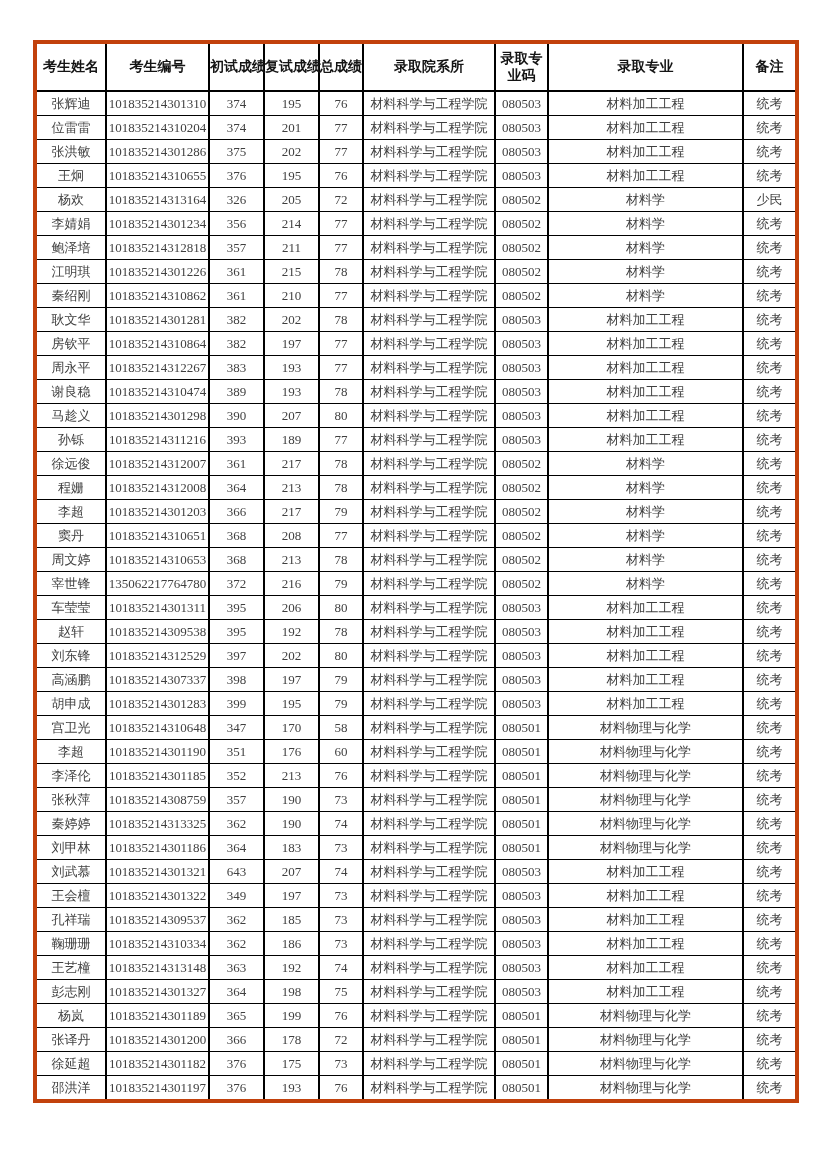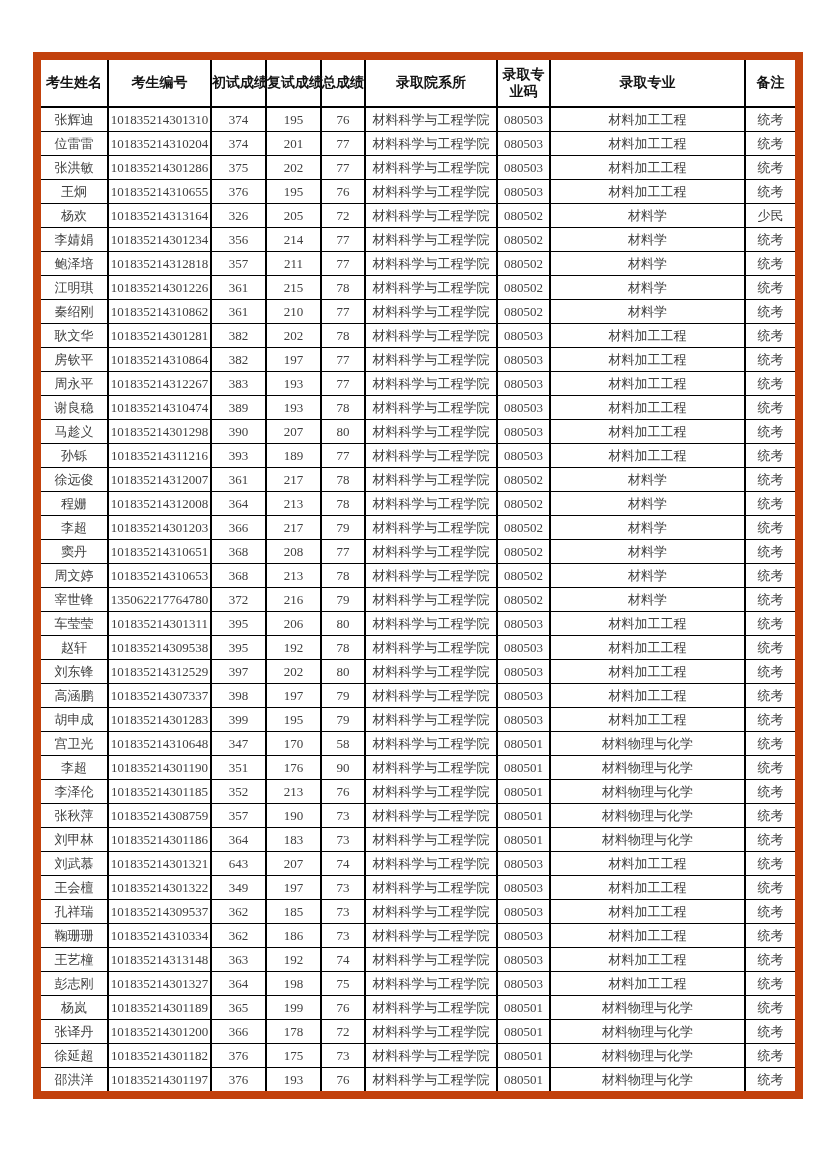--- a/index.html
+++ b/index.html
@@ -9,25 +9,25 @@
   }
   body {
     width: 827px;
     height: 1169px;
     position: relative;
     font-family: "Liberation Serif", "DejaVu Serif", serif;
   }
   table.admission {
     position: absolute;
     left: 33px;
-    top: 52px;
+    top: 40px;
     width: 762px;
     border-collapse: collapse;
     table-layout: fixed;
-    border: 8px solid #c2410c;
+    border: 4px solid #c2410c;
   }
   table.admission col.c-name       { width: 71px; }
   table.admission col.c-no         { width: 103px; }
   table.admission col.c-s1         { width: 55px; }
   table.admission col.c-s2         { width: 55px; }
   table.admission col.c-s3         { width: 44px; }
   table.admission col.c-dept       { width: 132px; }
   table.admission col.c-code       { width: 53px; }
   table.admission col.c-major      { width: 195px; }
   table.admission col.c-note       { width: 54px; }
@@ -386,21 +386,21 @@
         <td>材料科学与工程学院</td>
         <td>080501</td>
         <td>材料物理与化学</td>
         <td>统考</td>
       </tr>
       <tr>
         <td>李超</td>
         <td>101835214301190</td>
         <td>351</td>
         <td>176</td>
-        <td>90</td>
+        <td>60</td>
         <td>材料科学与工程学院</td>
         <td>080501</td>
         <td>材料物理与化学</td>
         <td>统考</td>
       </tr>
       <tr>
         <td>李泽伦</td>
         <td>101835214301185</td>
         <td>352</td>
         <td>213</td>
@@ -415,20 +415,31 @@
         <td>101835214308759</td>
         <td>357</td>
         <td>190</td>
         <td>73</td>
         <td>材料科学与工程学院</td>
         <td>080501</td>
         <td>材料物理与化学</td>
         <td>统考</td>
       </tr>
       <tr>
+        <td>秦婷婷</td>
+        <td>101835214313325</td>
+        <td>362</td>
+        <td>190</td>
+        <td>74</td>
+        <td>材料科学与工程学院</td>
+        <td>080501</td>
+        <td>材料物理与化学</td>
+        <td>统考</td>
+      </tr>
+      <tr>
         <td>刘甲林</td>
         <td>101835214301186</td>
         <td>364</td>
         <td>183</td>
         <td>73</td>
         <td>材料科学与工程学院</td>
         <td>080501</td>
         <td>材料物理与化学</td>
         <td>统考</td>
       </tr>

